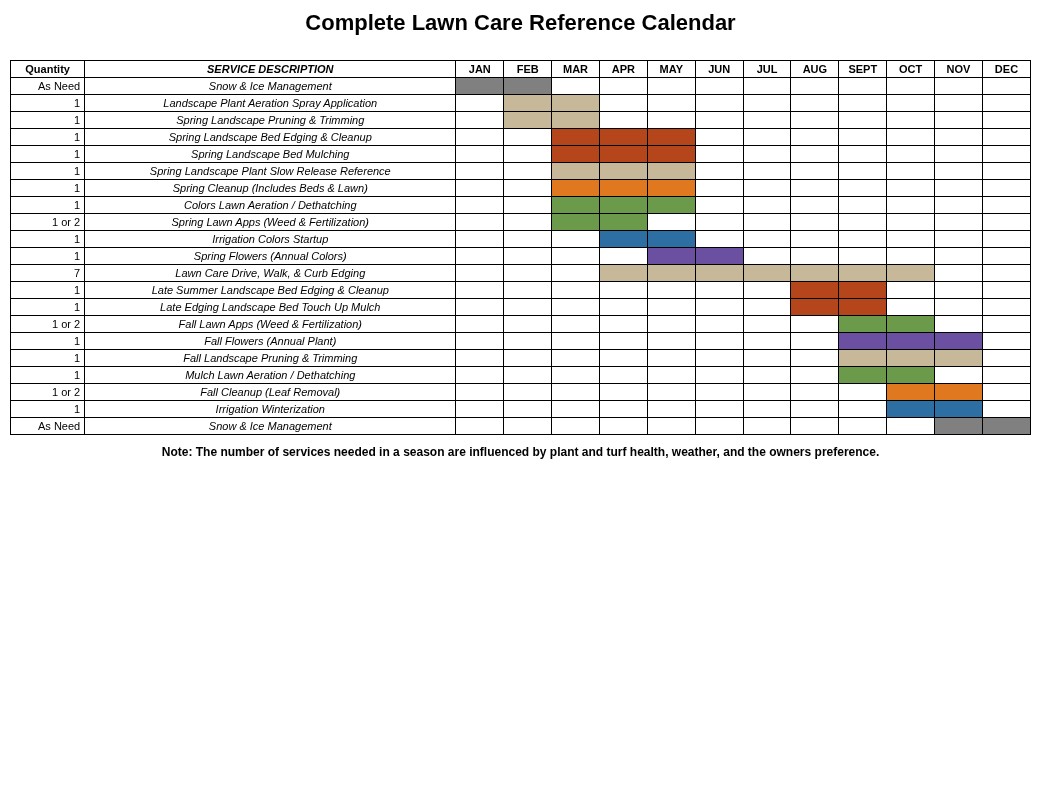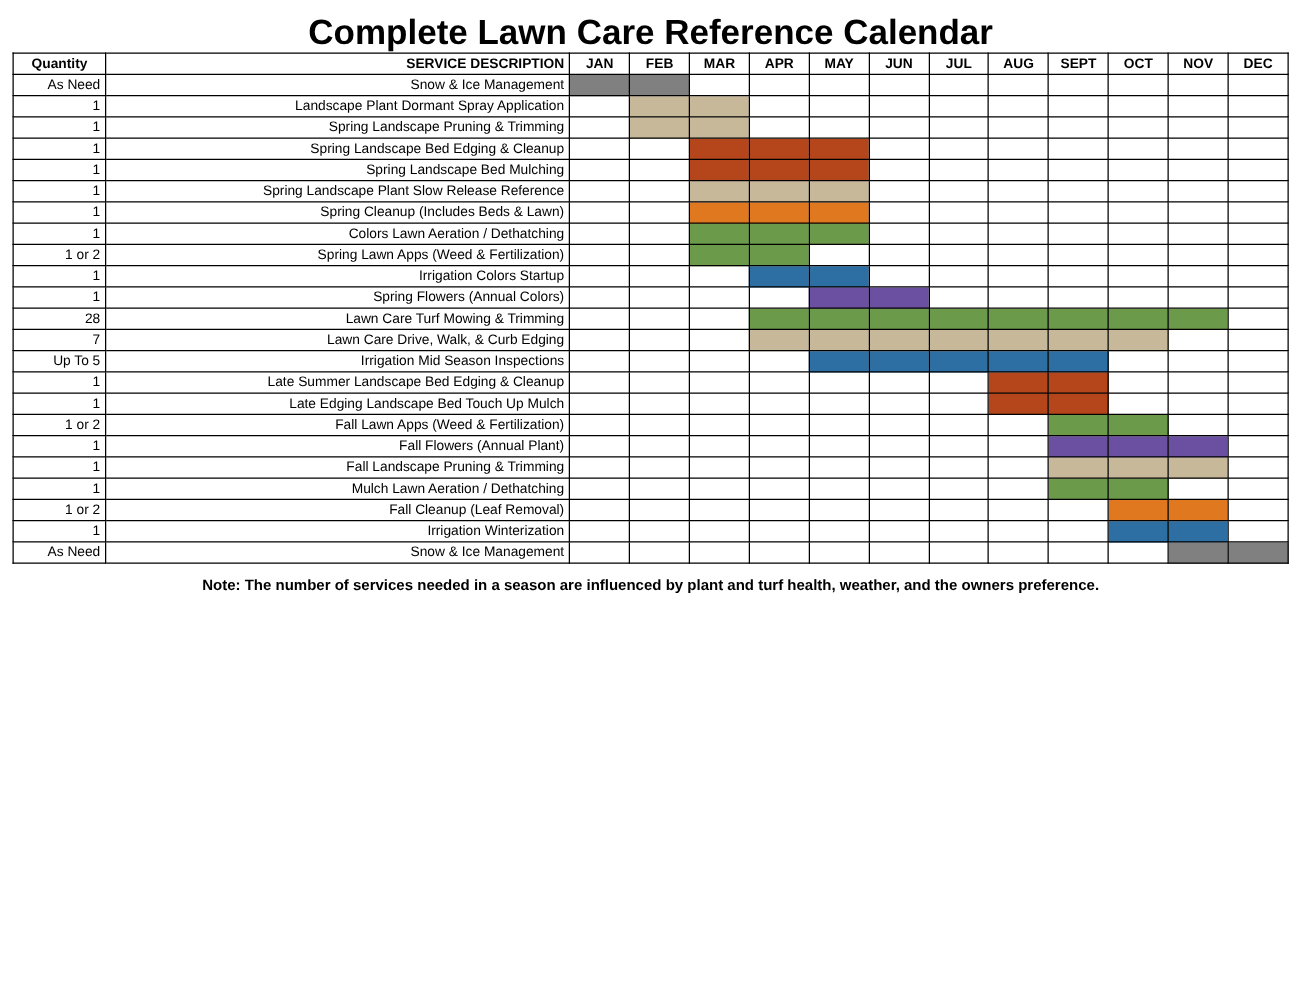--- a/index.html
+++ b/index.html
@@ -5,43 +5,43 @@
     * { box-sizing: border-box; margin: 0; padding: 0; }
     body {
       font-family: Arial, sans-serif;
       background: #fff;
       padding: 10px;
       width: 1041px;
       min-height: 792px;
     }
     h1 {
       text-align: center;
-      font-size: 28px;
+      font-size: 22px;
       font-weight: bold;
-      margin-bottom: 0;
+      margin-bottom: 24px;
       color: #000;
     }
     table {
       border-collapse: collapse;
       width: 100%;
       font-size: 11px;
     }
     th, td {
       border: 1px solid #000;
       padding: 2px 4px;
       text-align: center;
       white-space: nowrap;
     }
     th {
       background: #fff;
       font-weight: bold;
       font-size: 11px;
     }
     .qty-col { width: 62px; }
-    .desc-col { text-align: right; width: 310px; }
+    .desc-col { text-align: center; width: 310px; font-style: italic; }
     .month-col { width: 40px; }
     .note {
       text-align: center;
       font-size: 12px;
       font-weight: bold;
       margin-top: 10px;
       color: #000;
     }
     .row-label { text-align: right; padding-right: 4px; }
   </style>
@@ -81,21 +81,21 @@
         <td class="month-col"></td>
         <td class="month-col"></td>
         <td class="month-col"></td>
         <td class="month-col"></td>
         <td class="month-col"></td>
         <td class="month-col"></td>
         <td class="month-col"></td>
       </tr>
       <tr>
         <td class="qty-col row-label">1</td>
-        <td class="desc-col">Landscape Plant Dormant Spray Application</td>
+        <td class="desc-col">Landscape Plant Aeration Spray Application</td>
         <td class="month-col"></td>
         <td class="month-col" style="background-color: rgb(200, 184, 154);"></td>
         <td class="month-col" style="background-color: rgb(200, 184, 154);"></td>
         <td class="month-col"></td>
         <td class="month-col"></td>
         <td class="month-col"></td>
         <td class="month-col"></td>
         <td class="month-col"></td>
         <td class="month-col"></td>
         <td class="month-col"></td>
@@ -240,64 +240,32 @@
         <td class="month-col" style="background-color: rgb(107, 79, 160);"></td>
         <td class="month-col" style="background-color: rgb(107, 79, 160);"></td>
         <td class="month-col"></td>
         <td class="month-col"></td>
         <td class="month-col"></td>
         <td class="month-col"></td>
         <td class="month-col"></td>
         <td class="month-col"></td>
       </tr>
       <tr>
-        <td class="qty-col row-label">28</td>
-        <td class="desc-col">Lawn Care Turf Mowing &amp; Trimming</td>
-        <td class="month-col"></td>
-        <td class="month-col"></td>
-        <td class="month-col"></td>
-        <td class="month-col" style="background-color: rgb(106, 154, 74);"></td>
-        <td class="month-col" style="background-color: rgb(106, 154, 74);"></td>
-        <td class="month-col" style="background-color: rgb(106, 154, 74);"></td>
-        <td class="month-col" style="background-color: rgb(106, 154, 74);"></td>
-        <td class="month-col" style="background-color: rgb(106, 154, 74);"></td>
-        <td class="month-col" style="background-color: rgb(106, 154, 74);"></td>
-        <td class="month-col" style="background-color: rgb(106, 154, 74);"></td>
-        <td class="month-col" style="background-color: rgb(106, 154, 74);"></td>
-        <td class="month-col"></td>
-      </tr>
-      <tr>
         <td class="qty-col row-label">7</td>
         <td class="desc-col">Lawn Care Drive, Walk, &amp; Curb Edging</td>
         <td class="month-col"></td>
         <td class="month-col"></td>
         <td class="month-col"></td>
         <td class="month-col" style="background-color: rgb(200, 184, 154);"></td>
         <td class="month-col" style="background-color: rgb(200, 184, 154);"></td>
         <td class="month-col" style="background-color: rgb(200, 184, 154);"></td>
         <td class="month-col" style="background-color: rgb(200, 184, 154);"></td>
         <td class="month-col" style="background-color: rgb(200, 184, 154);"></td>
         <td class="month-col" style="background-color: rgb(200, 184, 154);"></td>
         <td class="month-col" style="background-color: rgb(200, 184, 154);"></td>
-        <td class="month-col"></td>
-        <td class="month-col"></td>
-      </tr>
-      <tr>
-        <td class="qty-col row-label">Up To 5</td>
-        <td class="desc-col">Irrigation Mid Season Inspections</td>
-        <td class="month-col"></td>
-        <td class="month-col"></td>
-        <td class="month-col"></td>
-        <td class="month-col"></td>
-        <td class="month-col" style="background-color: rgb(46, 111, 163);"></td>
-        <td class="month-col" style="background-color: rgb(46, 111, 163);"></td>
-        <td class="month-col" style="background-color: rgb(46, 111, 163);"></td>
-        <td class="month-col" style="background-color: rgb(46, 111, 163);"></td>
-        <td class="month-col" style="background-color: rgb(46, 111, 163);"></td>
-        <td class="month-col"></td>
         <td class="month-col"></td>
         <td class="month-col"></td>
       </tr>
       <tr>
         <td class="qty-col row-label">1</td>
         <td class="desc-col">Late Summer Landscape Bed Edging &amp; Cleanup</td>
         <td class="month-col"></td>
         <td class="month-col"></td>
         <td class="month-col"></td>
         <td class="month-col"></td>

